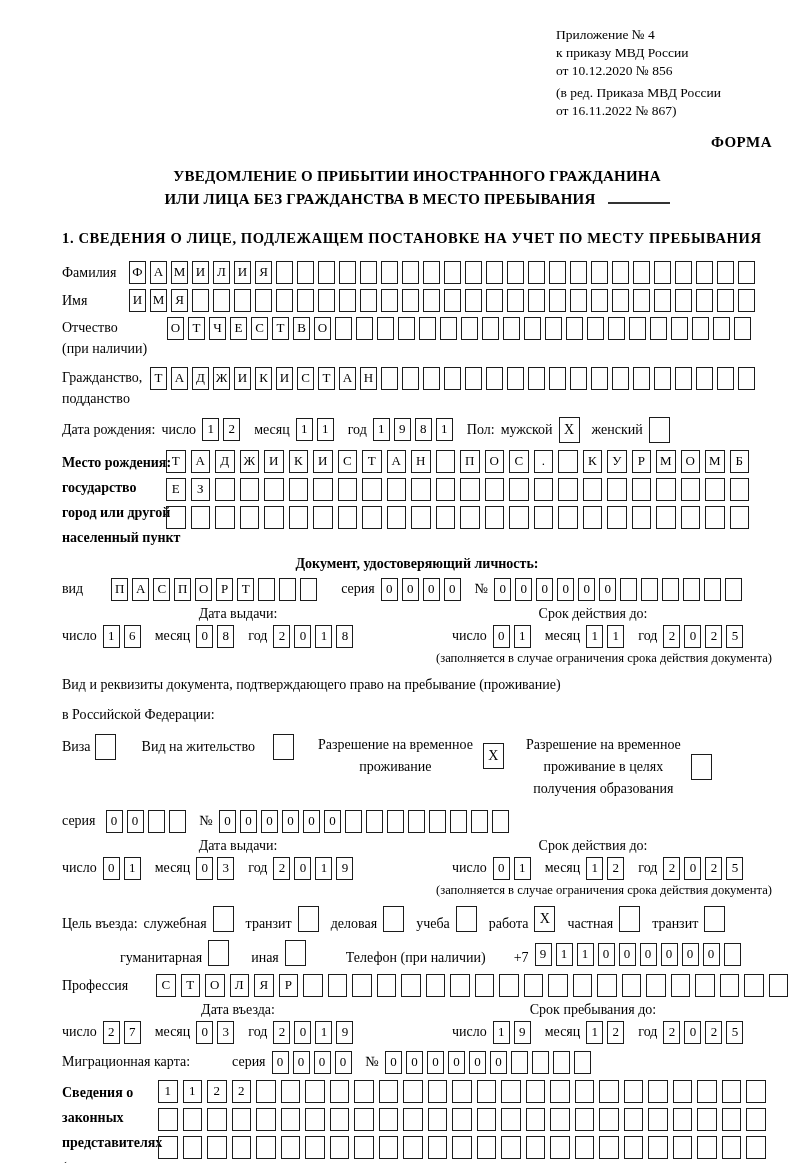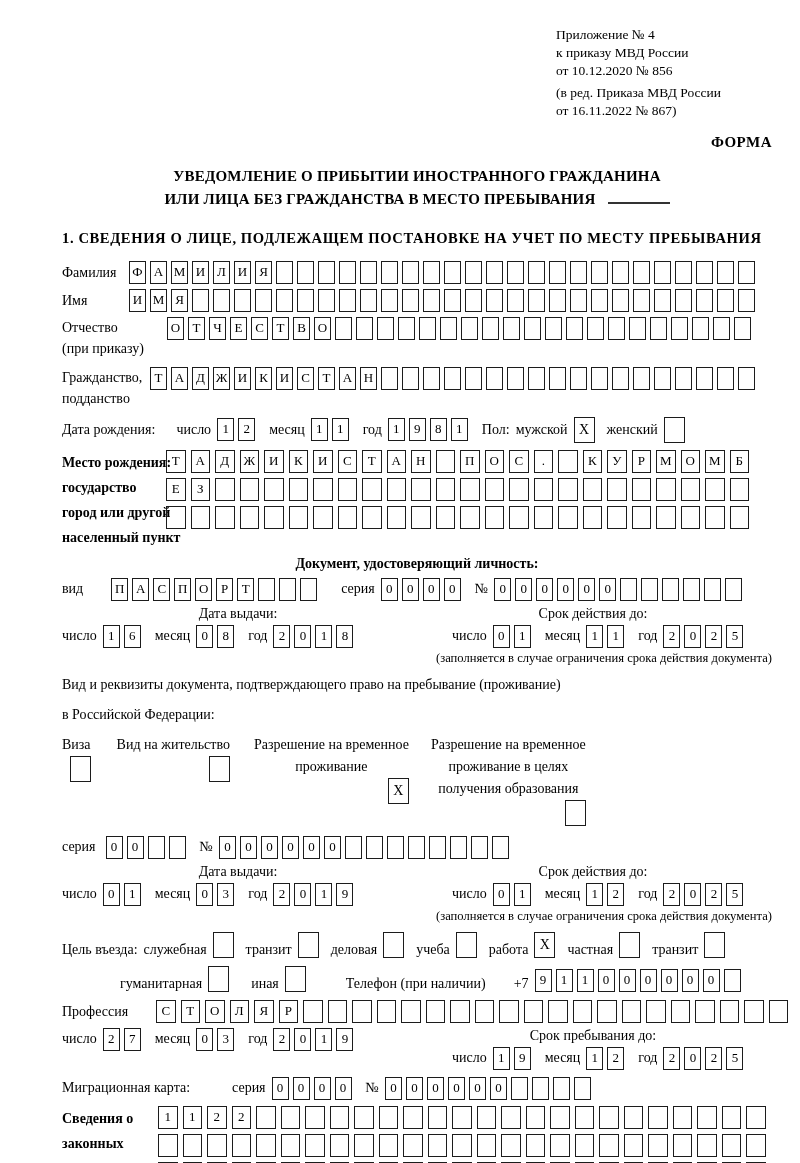--- a/index.html
+++ b/index.html
@@ -44,21 +44,21 @@
 
   .dates { display:flex; margin-top:4px; }
   .dcol1 { width:352px; }
   .dcol2 { flex:1; }
   .dlabel { text-align:center; margin-bottom:3px; }
   .dnote { font-size:12.6px; text-align:right; margin-top:3px; white-space:nowrap; }
 
   
   .resline { margin:8px 0 0 0; line-height:22px; }
   .opts { display:flex; align-items:flex-start; margin:8px 0 10px 0; }
-  .opt { display:flex; align-items:flex-end;flex-direction:column; }
+  .opt { display:flex; align-items:center; }
   .optlabel { text-align:center; line-height:22px; }
   .opt .cb { margin-left:10px; }
 
   
   .prow { display:flex; align-items:flex-end; margin-bottom:8px; flex-wrap:nowrap; }
   .prow .t { margin-right:6px; white-space:nowrap; }
   .prow .cb { margin-right:12px; }
 
   .block { display:flex; align-items:flex-start; margin-bottom:6px; }
   .lblcol { flex:0 0 auto;font-weight:bold; }
@@ -158,21 +158,21 @@
         <span class="cell"></span>
         <span class="cell"></span>
         <span class="cell"></span>
         <span class="cell"></span>
       </div>
   </div>
 
   <div class="frow" style="min-height:45px">
     <div class="flabel l2" style="width:105px">
       <div>Отчество</div>
-      <div>(при приказу)</div>
+      <div>(при наличии)</div>
     </div>
     <div class="cells">
         <span class="cell">О</span>
         <span class="cell">Т</span>
         <span class="cell">Ч</span>
         <span class="cell">Е</span>
         <span class="cell">С</span>
         <span class="cell">Т</span>
         <span class="cell">В</span>
         <span class="cell">О</span>
@@ -232,21 +232,21 @@
         <span class="cell"></span>
         <span class="cell"></span>
         <span class="cell"></span>
         <span class="cell"></span>
         <span class="cell"></span>
       </div>
   </div>
 
   <div class="frow" style="align-items:center;margin-bottom:7px">
     <span class="dg">
-      <span class="t" style="margin-right:21px">Дата рождения:</span>
+      <span class="t" style="margin-right:6px">Дата рождения:</span>
       <span class="t">число</span>
       <span class="cells">
           <span class="cell">1</span>
           <span class="cell">2</span>
         </span>
       <span class="t">месяц</span>
       <span class="cells">
           <span class="cell">1</span>
           <span class="cell">1</span>
         </span>
@@ -616,20 +616,21 @@
         <span class="cell"></span>
         <span class="cell"></span>
         <span class="cell"></span>
         <span class="cell"></span>
         <span class="cell"></span>
       </div>
   </div>
 
   <div class="dates">
     <div class="dcol1">
+      <div class="dlabel">Дата въезда:</div>
       <div class="dg">
         <span class="t">число</span>
         <span class="cells">
             <span class="cell">2</span>
             <span class="cell">7</span>
           </span>
         <span class="t">месяц</span>
         <span class="cells">
             <span class="cell">0</span>
             <span class="cell">3</span>

